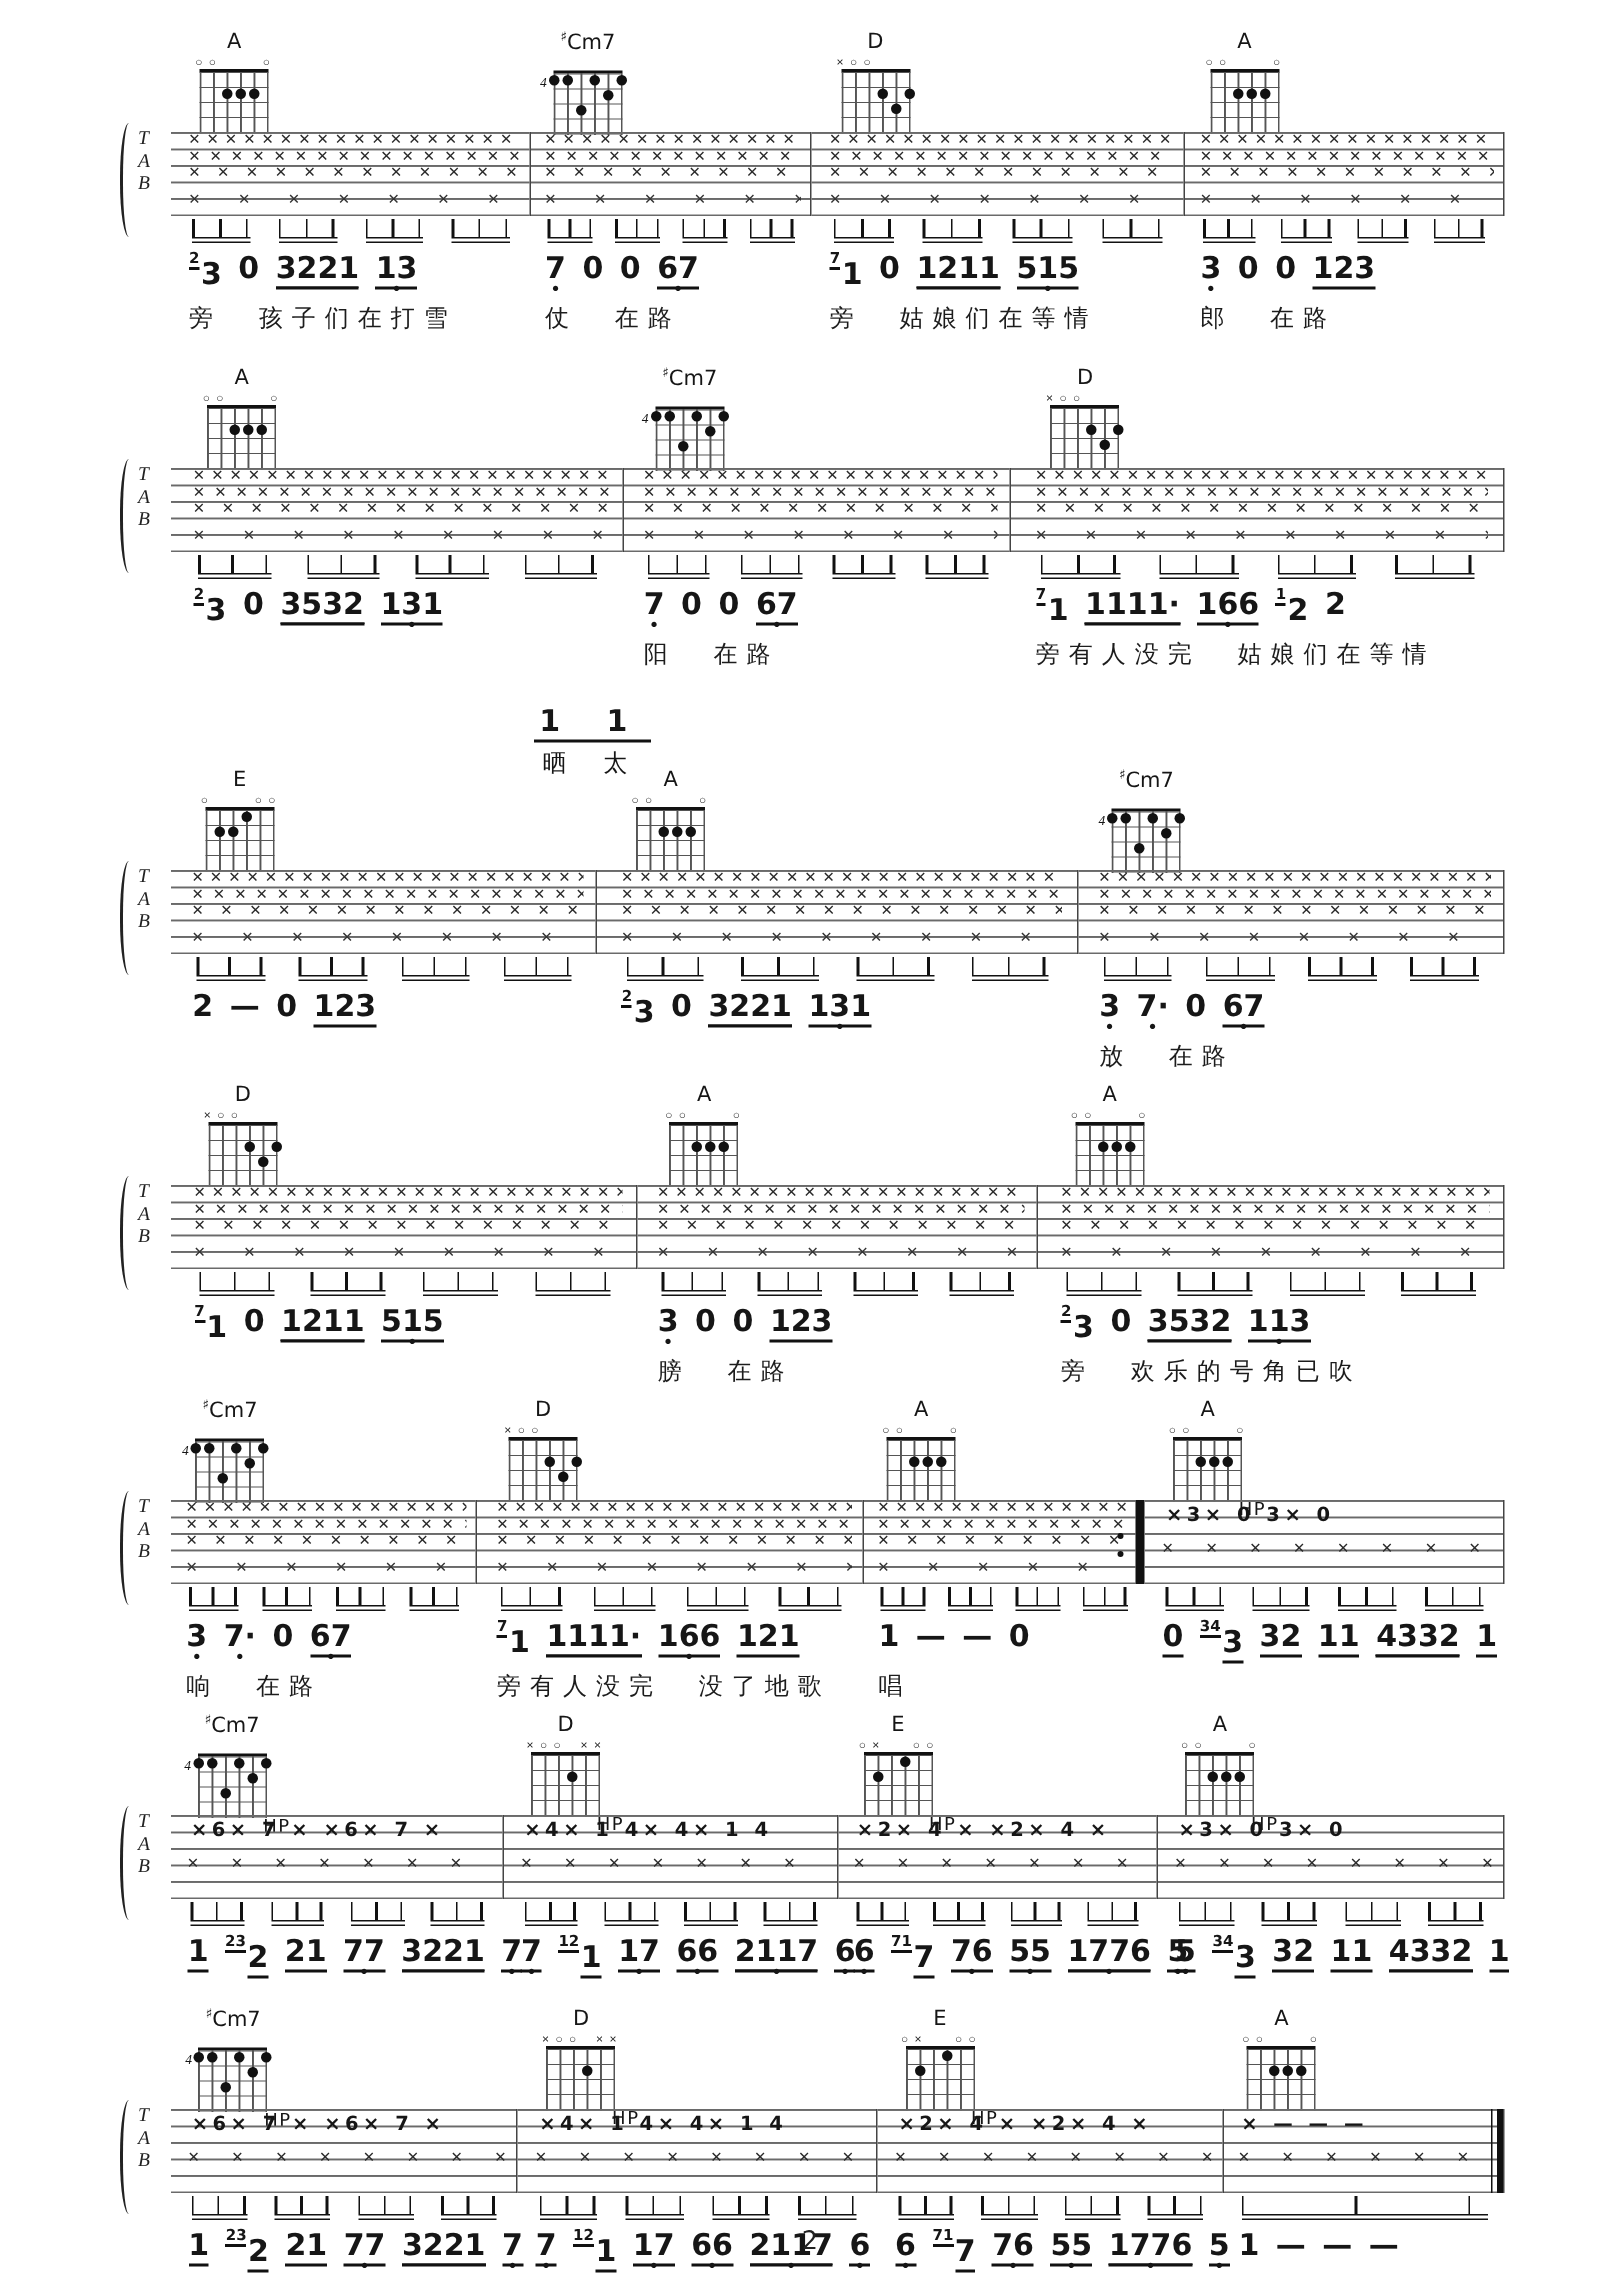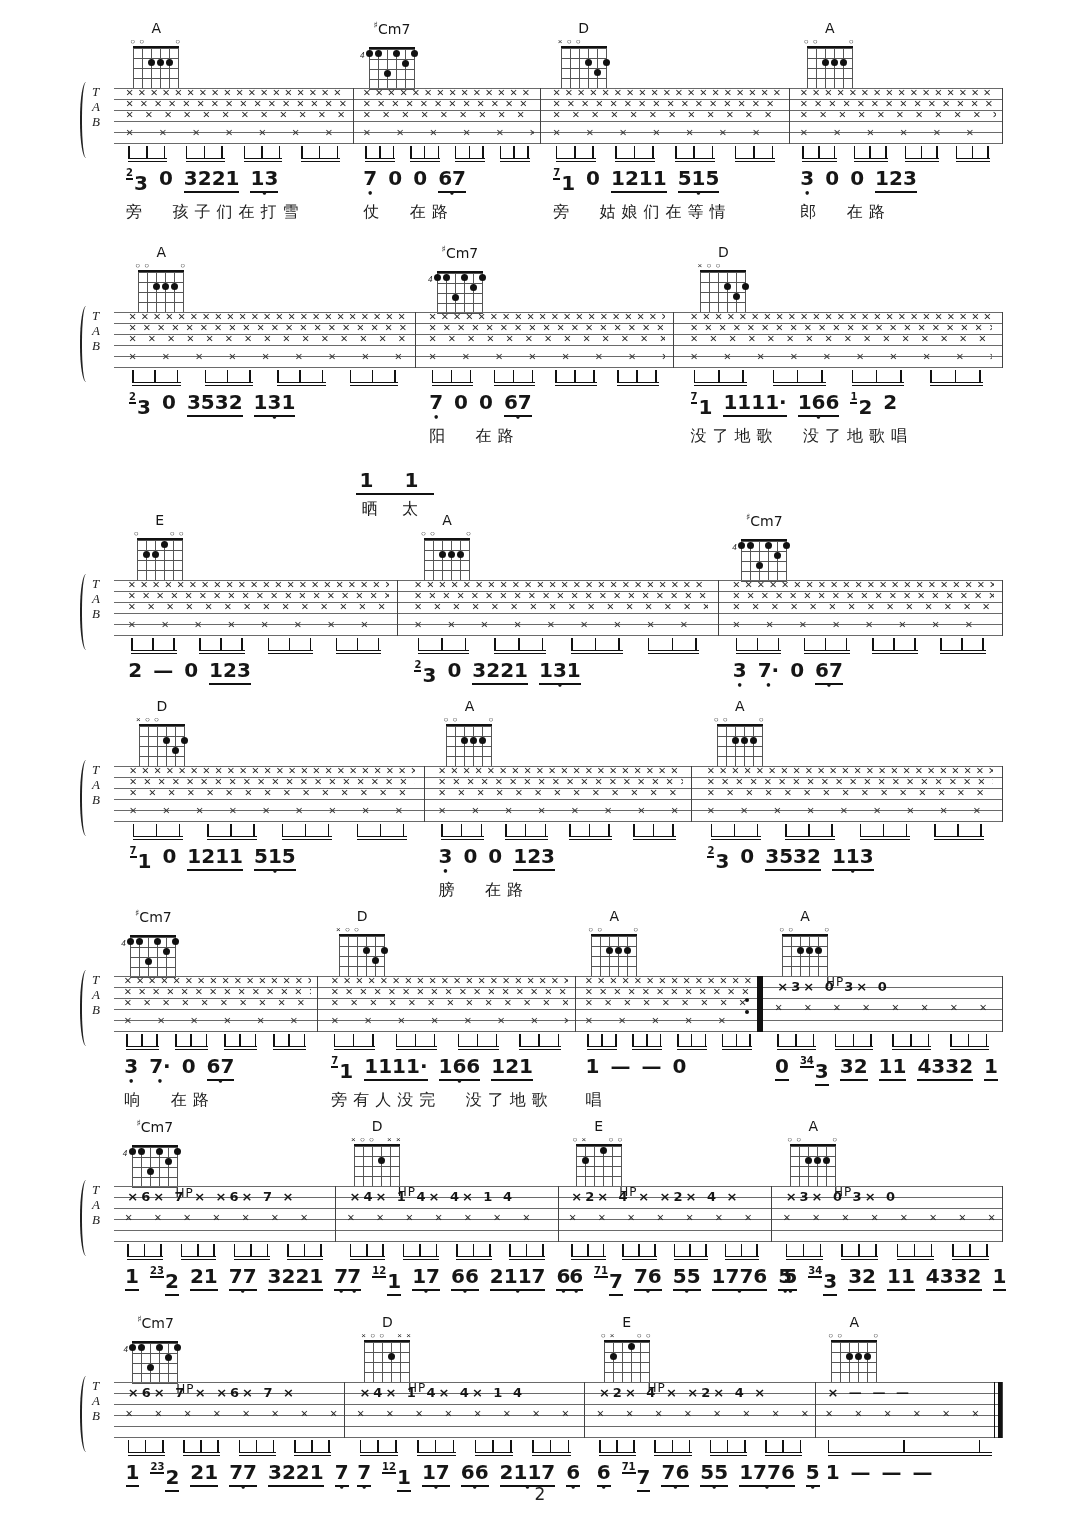--- a/index.html
+++ b/index.html
@@ -445,21 +445,21 @@
               <i style="left: 92%;"></i>
             </div>
           </div>
           <div class="nums">
             <span class="tk"><sup class="grace">7</sup><span class="main">1</span></span>
             <span class="tk"><span class="main u1">1111·</span><i class="l2"></i></span>
             <span class="tk"><span class="main u1">166</span><i class="dotb">•</i></span>
             <span class="tk"><sup class="grace">1</sup><span class="main">2</span></span>
             <span class="tk"><span class="main">2</span></span>
           </div>
-          <div class="lyr">没了地歌 没了地歌唱</div>
+          <div class="lyr">旁有人没完 姑娘们在等情</div>
         </div>
         <div class="alt" style="left: 30%;">
           <div class="altnum">1 1</div>
           <div class="altlyr">晒 太</div>
         </div>
       </div>
       <div class="system" style="margin-top: 60px;">
         <div class="lead">
           <div class="bracket"></div>
           <span class="tl" style="top: 66px;">T</span>
@@ -611,20 +611,21 @@
               <i style="left: 46%;"></i>
               <i style="left: 92%;"></i>
             </div>
           </div>
           <div class="nums">
             <span class="tk"><span class="main">3</span><i class="dotb">•</i></span>
             <span class="tk"><span class="main">7·</span><i class="dotb">•</i></span>
             <span class="tk"><span class="main">0</span></span>
             <span class="tk"><span class="main u1">67</span><i class="dotb">•</i></span>
           </div>
+          <div class="lyr">放 在路</div>
         </div>
       </div>
       <div class="system" style="margin-top: 2px;">
         <div class="lead">
           <div class="bracket"></div>
           <span class="tl" style="top: 66px;">T</span>
           <span class="tl" style="top: 81px;">A</span>
           <span class="tl" style="top: 96px;">B</span>
         </div>
         <div class="measure" style="flex: 35 1 0px;">
@@ -773,20 +774,21 @@
               <i style="left: 46%;"></i>
               <i style="left: 92%;"></i>
             </div>
           </div>
           <div class="nums">
             <span class="tk"><sup class="grace">2</sup><span class="main">3</span></span>
             <span class="tk"><span class="main">0</span></span>
             <span class="tk"><span class="main u1">3532</span><i class="l2"></i></span>
             <span class="tk"><span class="main u1">113</span><i class="dotb">•</i></span>
           </div>
+          <div class="lyr">旁 欢乐的号角已吹</div>
         </div>
       </div>
       <div class="system" style="margin-top: 2px;">
         <div class="lead">
           <div class="bracket"></div>
           <span class="tl" style="top: 66px;">T</span>
           <span class="tl" style="top: 81px;">A</span>
           <span class="tl" style="top: 96px;">B</span>
         </div>
         <div class="measure" style="flex: 23 1 0px;">

